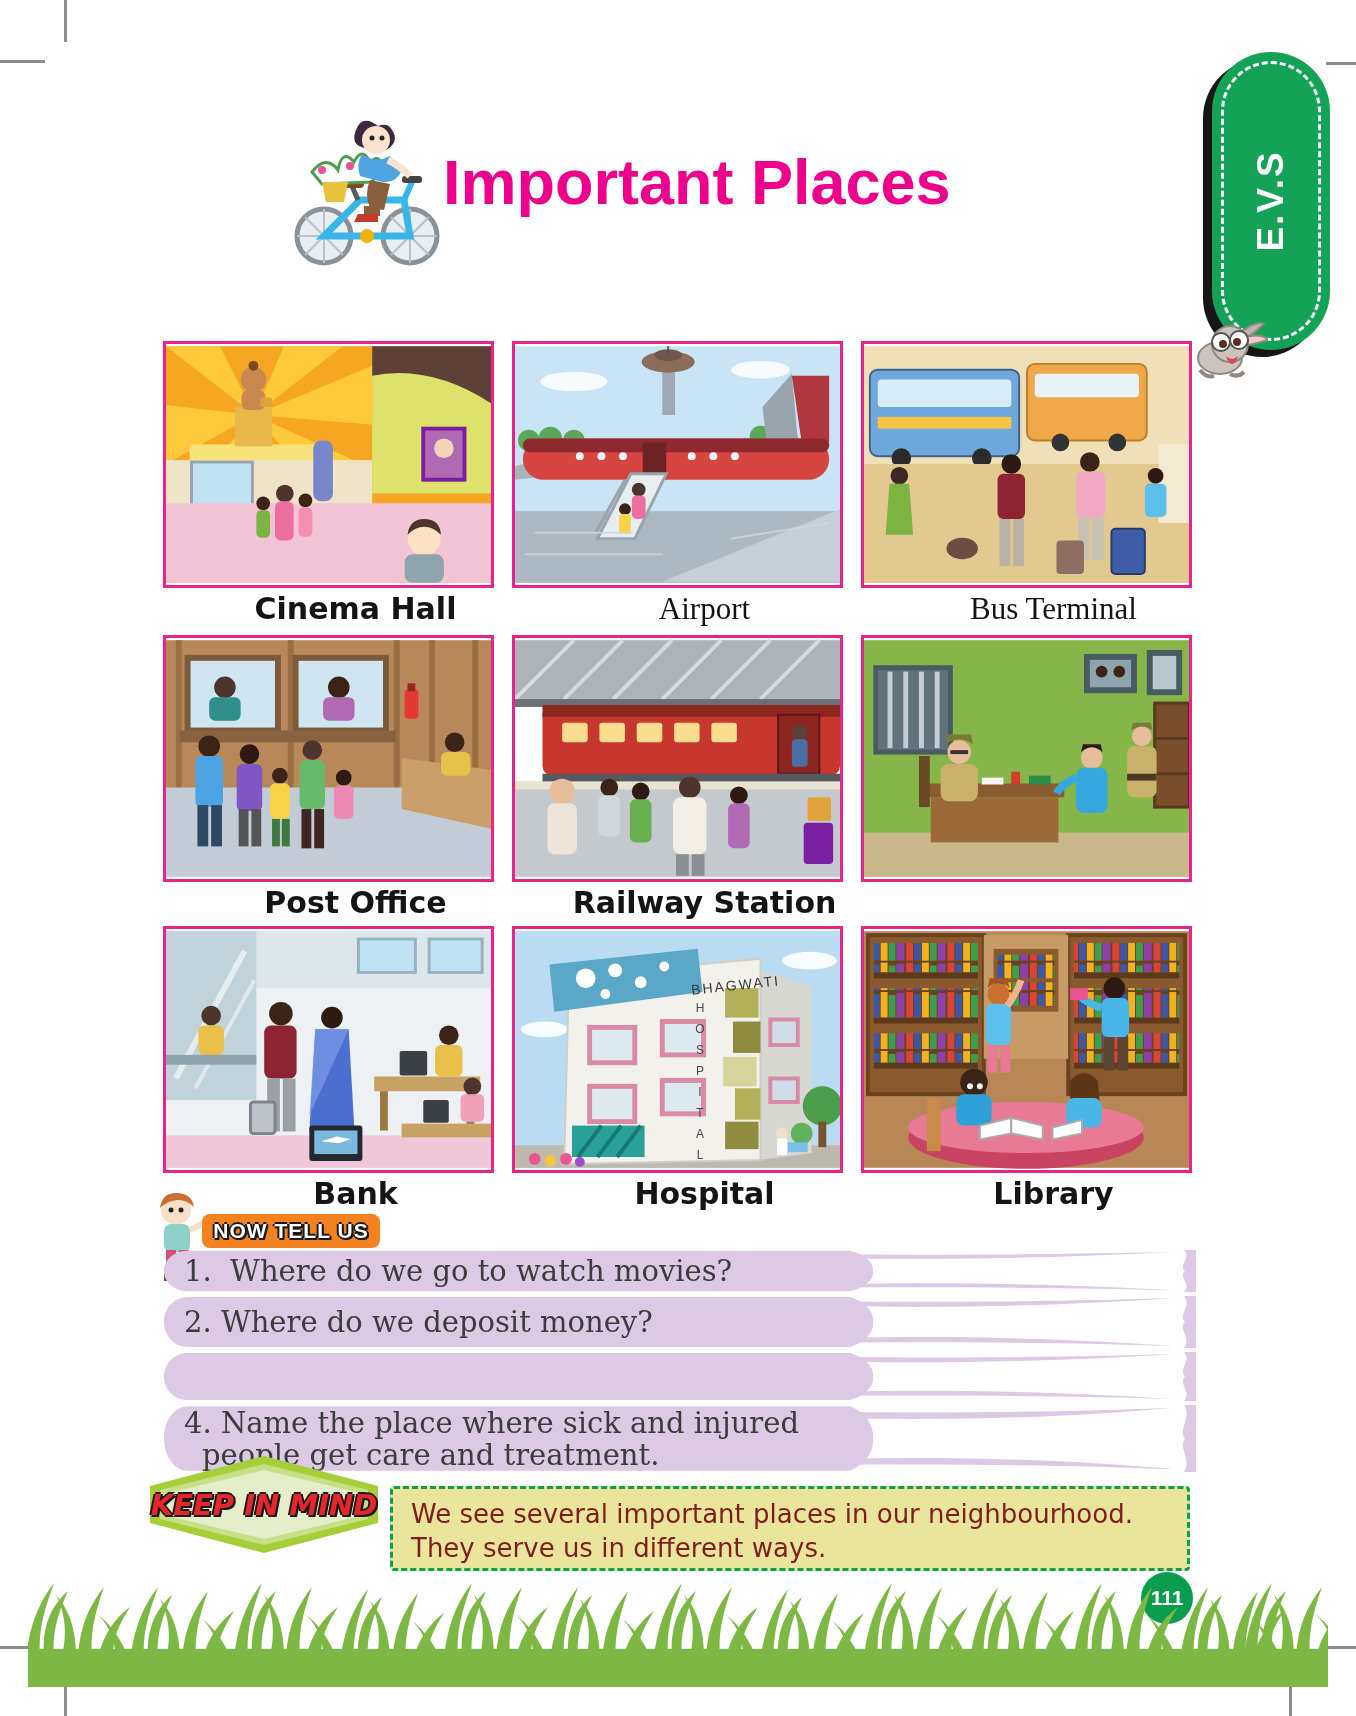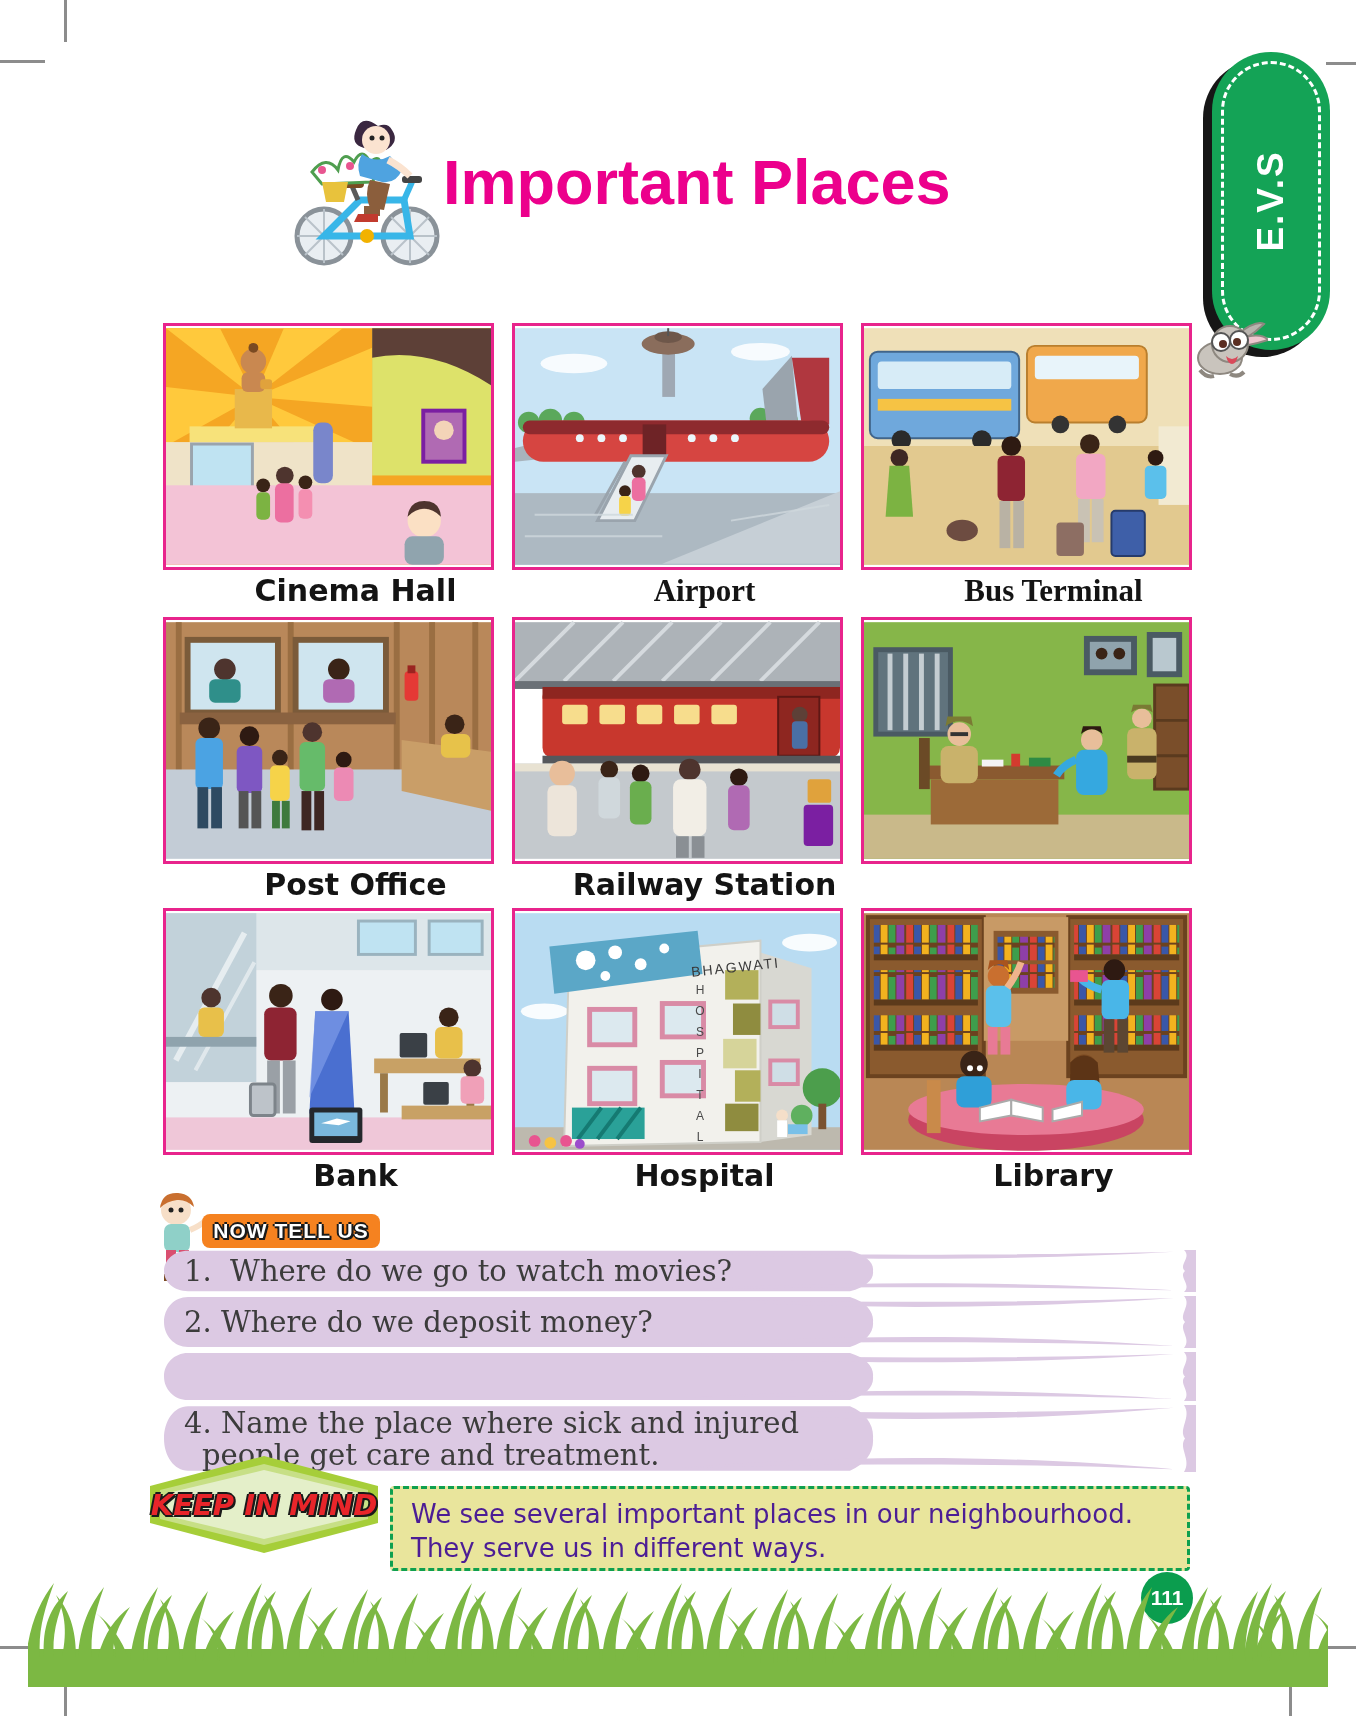--- a/index.html
+++ b/index.html
@@ -11,26 +11,26 @@
   
   .title{position:absolute;left:443px;top:146px;font-size:63px;font-weight:900;
          color:#EC008C;letter-spacing:0px;font-family:"Liberation Sans",sans-serif;}
   
   .tab{position:absolute;left:1212px;top:52px;width:118px;height:298px;background:#14A356;
        border-radius:60px;box-shadow:-9px 7px 0 #161616;}
   .tab-dash{position:absolute;inset:9px;border:3px dashed #fff;border-radius:50px;}
   .tab-text{position:absolute;left:50%;top:50%;transform:translate(-50%,-50%) rotate(-90deg);
             color:#fff;font-size:37px;font-weight:bold;letter-spacing:2px;white-space:nowrap;}
   
-  .card{position:absolute;width:385px;}
+  .card{position:absolute;width:385px;margin-top:18px;}
   .card-img{position:relative;width:325px;height:241px;border:3px solid #E8248C;background:#fff;overflow:hidden;}
   .card-img svg{display:block;}
   .card-label{width:100%;text-align:center;margin-top:3px;font-size:30px;font-weight:600;
               color:#141414;font-family:"DejaVu Sans",sans-serif;}
-  .card-label.serif{font-family:"Liberation Serif",serif;font-weight:700;font-size:31px;}
+  .card-label.serif{font-family:"Liberation Serif",serif;font-weight:400;font-size:31px;}
   .hosp-sign1{position:absolute;left:176px;top:48px;transform:rotate(-6deg);font-size:14px;
               letter-spacing:2px;color:#3a3a3a;font-family:"Liberation Sans",sans-serif;}
   .hosp-sign2{position:absolute;left:178px;top:72px;writing-mode:vertical-rl;text-orientation:upright;
               font-size:12px;letter-spacing:7px;color:#4a4a4a;font-family:"Liberation Sans",sans-serif;}
   
   .banner{position:absolute;left:202px;top:1214px;width:178px;height:34px;background:#F58220;
           border-radius:8px;display:flex;align-items:center;justify-content:center;
           color:#fff;font-size:21px;font-weight:900;letter-spacing:1px;
           text-shadow:-2px 0 #1a1a1a,2px 0 #1a1a1a,0 -2px #1a1a1a,0 2px #1a1a1a,2px 2px #1a1a1a;}
   .q-row{position:absolute;left:162px;width:1034px;}
@@ -39,21 +39,21 @@
           padding-left:40px;text-indent:-18px;font-family:"DejaVu Serif",serif;
           font-size:29px;color:#3c3c3c;line-height:1.12;}
   
   .badge{position:absolute;left:150px;top:1456px;width:228px;height:97px;}
   .badge-text{position:absolute;left:0;top:0;width:100%;height:100%;display:flex;align-items:center;
               justify-content:center;color:#E8252A;font-size:29px;font-weight:900;font-style:italic;
               letter-spacing:0px;font-family:"DejaVu Sans",sans-serif;
               text-shadow:-2px 0 #1a1a1a,2px 0 #1a1a1a,0 -2px #1a1a1a,0 2px #1a1a1a,2px 2px #1a1a1a;}
   .note{position:absolute;left:390px;top:1486px;width:800px;height:85px;background:#E9E59C;
         border:3px dashed #0FA04F;border-radius:4px;box-sizing:border-box;padding:9px 18px;
-        font-family:"DejaVu Sans",sans-serif;font-size:26px;font-weight:500;color:#4c1d95;line-height:1.3;}
+        font-family:"DejaVu Sans",sans-serif;font-size:26px;font-weight:500;color:#7f1d1d;line-height:1.3;}
   .page-circle{position:absolute;left:1141px;top:1572px;width:52px;height:52px;border-radius:50%;
                background:#0B9D4E;display:flex;align-items:center;justify-content:center;
                color:#ffffff;font-size:21px;font-weight:bold;}
 </style>
 </head>
 <body>
 
 <div class="page">
 
   <div class="mark" style="left:64px;top:0;width:3px;height:42px"></div>

